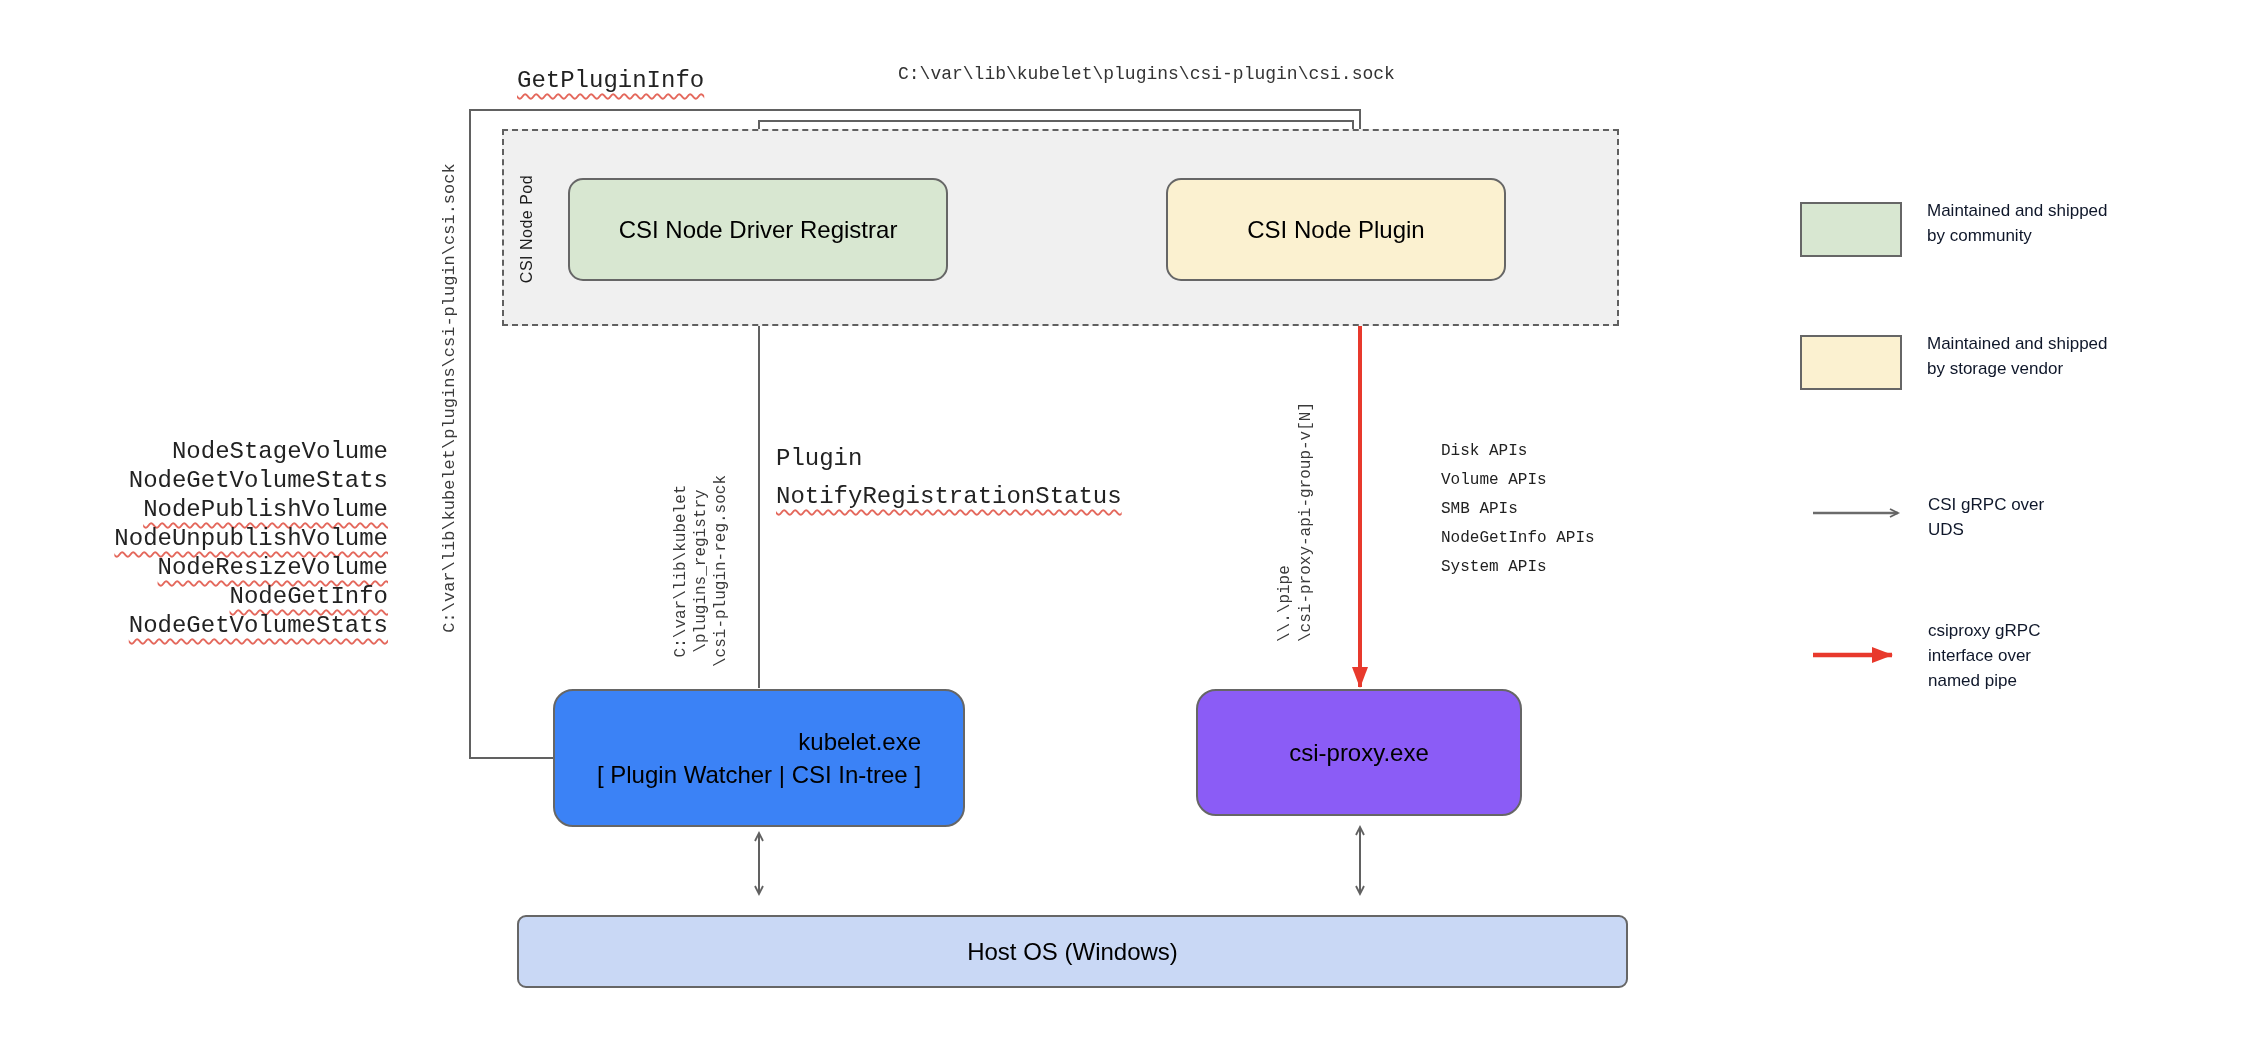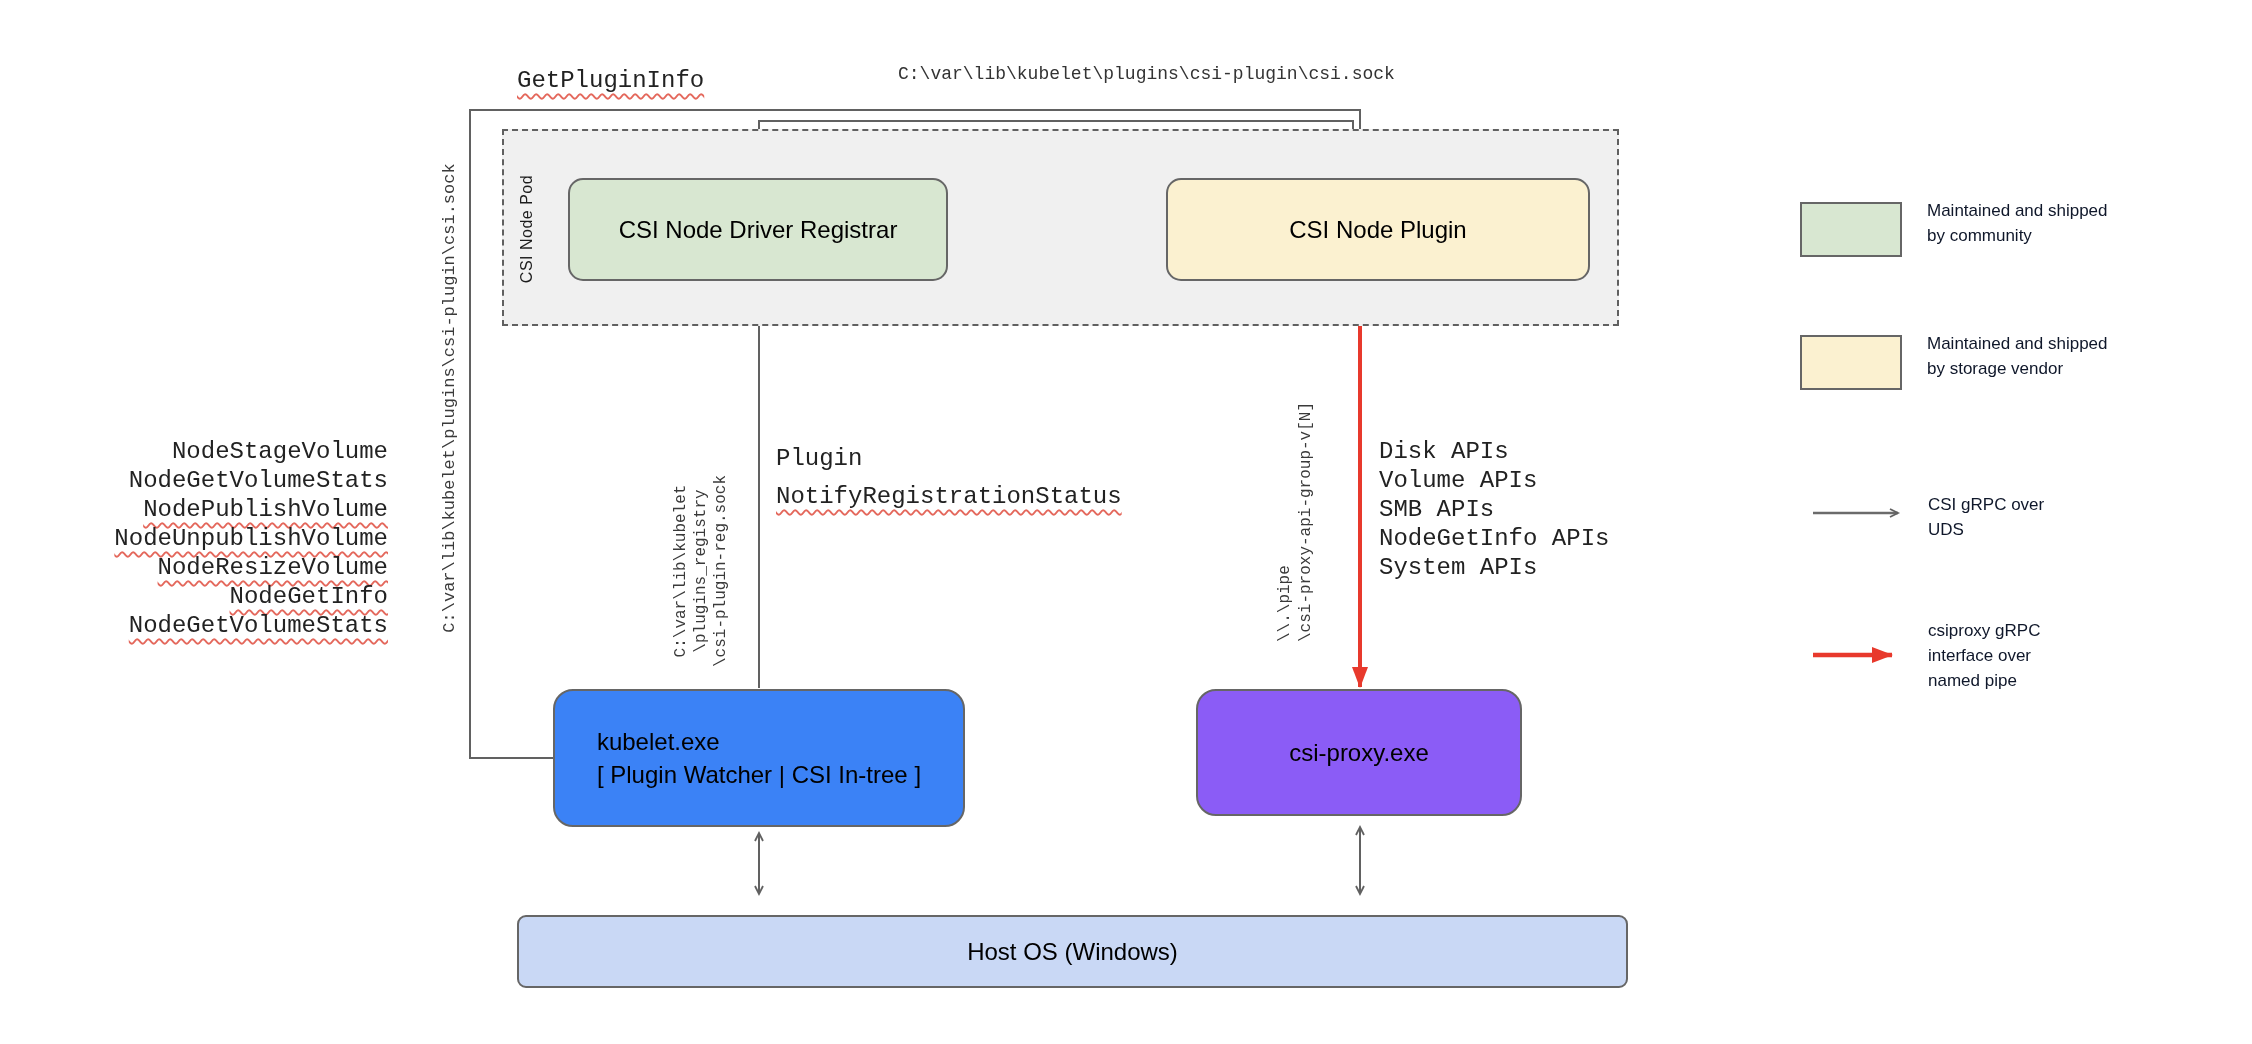--- a/index.html
+++ b/index.html
@@ -15,39 +15,39 @@
   
   .pod {
     left:502px; top:129px; width:1117px; height:197px;
     background:#f0f0f0; border:2px dashed #606060; box-sizing:border-box;
   }
   .pod-label {
     left:527px; top:229px; font-size:16px; color:#1c1c1c; white-space:nowrap;
     transform:translate(-50%,-50%) rotate(-90deg); letter-spacing:0.5px;
   }
   .node {
-    display:flex; align-items:center; justify-content:center; text-align:left;
+    display:flex; align-items:center; justify-content:center; text-align:right;
     box-sizing:border-box; border:2px solid #666666; color:#000;
     font-size:24px; line-height:33px; white-space:pre-line;
   }
   .registrar { left:568px; top:178px; width:380px; height:103px; background:#d8e7d1; border-radius:15px; }
-  .plugin    { left:1166px; top:178px; width:424px; height:103px; background:#fbf1d0; border-radius:15px; }
+  .plugin    { left:1166px; top:178px; width:340px; height:103px; background:#fbf1d0; border-radius:15px; }
   .kubelet   { left:553px; top:689px; width:412px; height:138px; background:#3b82f6; border-radius:20px; }
   .csiproxy  { left:1196px; top:689px; width:326px; height:127px; background:#8b5cf6; border-radius:20px; }
   .hostos    { left:517px; top:903px; width:1111px; height:73px; background:#c9d8f5; border-radius:9px;margin-top:12px; }
   
   .lbl-gpi   { left:517px; top:67px;  font-size:24px; }
   .lbl-sock-top { left:898px; top:64px; font-size:18px; color:#333; }
   .rpc-list  { left:98px; top:437px; width:290px; text-align:right; font-size:24px; line-height:29px; }
   .rot       { white-space:pre; transform:translate(-50%,-50%) rotate(-90deg); }
   .lbl-sock-left { left:449px; top:398px; font-size:17px; color:#3a3a3a; }
   .lbl-reg-sock  { left:701px; top:571px; font-size:16px; line-height:20px; text-align:center; color:#3a3a3a; }
   .lbl-pipe      { left:1296px; top:522px; font-size:16px; line-height:21px; text-align:left; color:#3a3a3a; }
   .reg-rpcs  { left:776px; top:440px; font-size:24px; line-height:38px; }
-  .api-list  { left:1379px; top:437px; font-size:24px; line-height:29px; }
+  .api-list  { left:1441px; top:437px; font-size:16px; line-height:29px; }
   
   .swatch { width:102px; height:55px; border:2px solid #666666; box-sizing:border-box; }
   .sw-community { left:1800px; top:202px; background:#d8e7d1; }
   .sw-vendor    { left:1800px; top:335px; background:#fbf1d0; }
   .legend-text  { font-size:17px; line-height:25px; color:#0f172a; white-space:pre-line; }
   .lt-community { left:1927px; top:198px; }
   .lt-vendor    { left:1927px; top:331px; }
   .lt-uds       { left:1928px; top:492px; }
   .lt-pipe      { left:1928px; top:618px; }
   svg.wires { position:absolute; left:0; top:0; pointer-events:none; }

